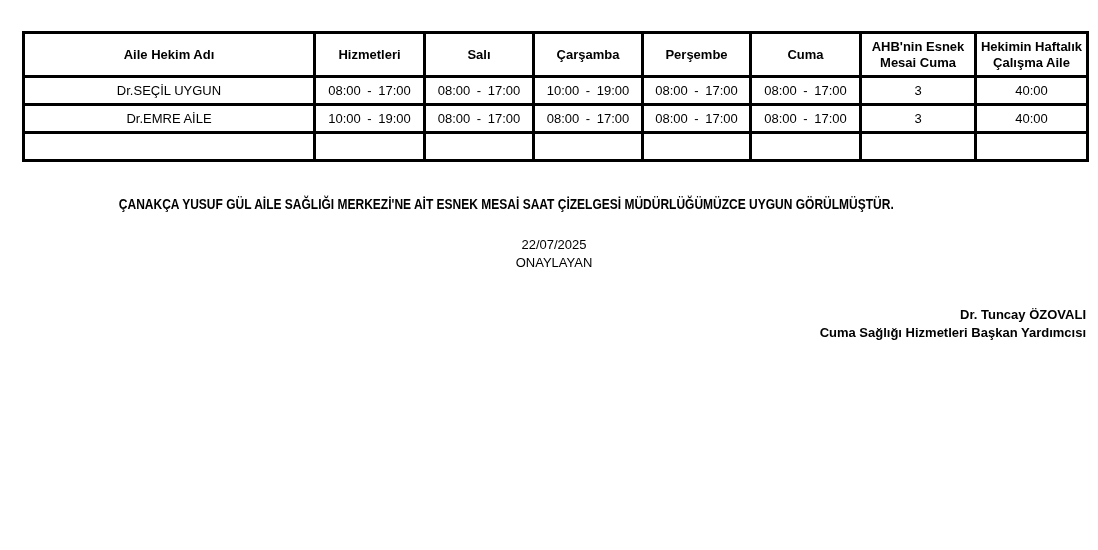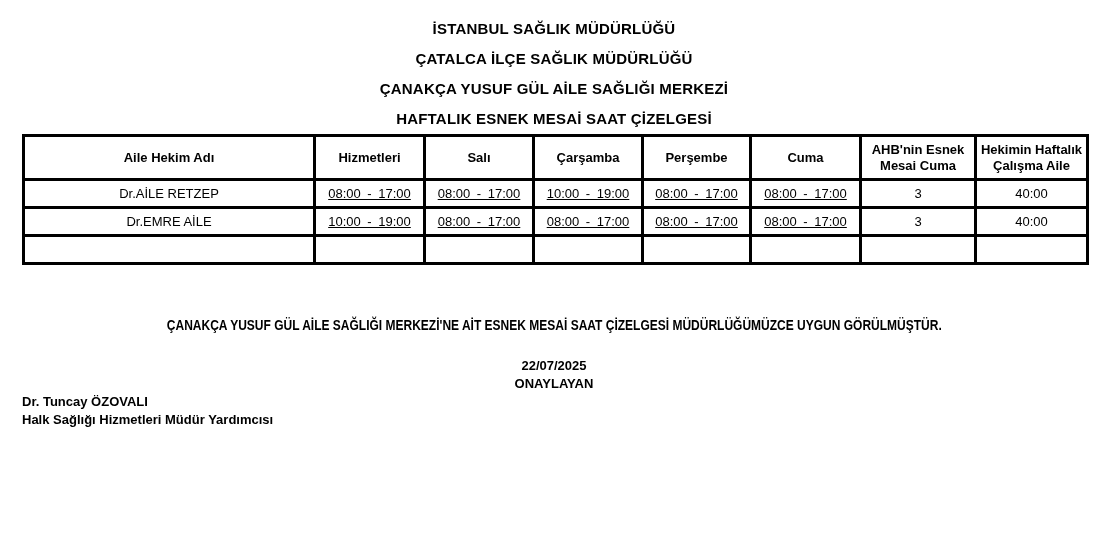--- a/index.html
+++ b/index.html
@@ -24,21 +24,21 @@
     font-size: 15px;
     font-weight: bold;
     line-height: 30px;
     letter-spacing: 0.2px;
   }
   
   table.schedule {
     width: 100%;
     border-collapse: collapse;
     table-layout: fixed;
-    margin-top: 0;
+    margin-top: 17px;
   }
   table.schedule td, table.schedule th {
     border: 3px solid #000000;
     font-size: 13px;
     vertical-align: middle;
     text-align: center;
     padding: 0 2px;
     overflow: hidden;
   }
   table.schedule th {
@@ -49,66 +49,60 @@
   table.schedule td {
     font-weight: normal;
     height: 28px;
   }
   th.name-col, td.name-col {
     text-align: left;
     padding-left: 5px;
   }
   td.time-cell {
     word-spacing: 3px;
-    text-decoration: underline;
   }
   
   .approval {
-    margin-top: 51px;
-    text-align: center;
+    margin-top: 33px;
+    text-align: left;
     white-space: nowrap;
   }
   .approval .condensed {
     display: inline-block;
     font-size: 15px;
     font-weight: bold;
     line-height: 16px;
     transform: scaleX(0.8);
     transform-origin: center;
   }
   .date-block {
     margin-top: 23px;
     text-align: center;
   }
   .date-block div {
     font-size: 13px;
-    font-weight: bold;
+    font-weight: normal;
     line-height: 18px;
   }
   
   .signature {
-    text-align: left;
+    margin-top: 34px;
+    text-align: right;
   }
   .signature div {
     font-size: 13px;
     font-weight: bold;
     line-height: 18px;
   }
 </style>
 </head>
 <body>
 
 <div class="page">
 
-  <div class="titles">
-    <div class="title-line">İSTANBUL SAĞLIK MÜDÜRLÜĞÜ</div>
-    <div class="title-line">ÇATALCA İLÇE SAĞLIK MÜDÜRLÜĞÜ</div>
-    <div class="title-line">ÇANAKÇA YUSUF GÜL AİLE SAĞLIĞI MERKEZİ</div>
-    <div class="title-line">HAFTALIK ESNEK MESAİ SAAT ÇİZELGESİ</div>
-  </div>
 
   <table class="schedule">
     <colgroup>
       <col style="width:291px">
       <col style="width:110px">
       <col style="width:109px">
       <col style="width:109px">
       <col style="width:108px">
       <col style="width:110px">
       <col style="width:115px">
@@ -121,21 +115,21 @@
         <th>Salı</th>
         <th>Çarşamba</th>
         <th>Perşembe</th>
         <th>Cuma</th>
         <th>AHB'nin Esnek Mesai Cuma</th>
         <th>Hekimin Haftalık Çalışma Aile</th>
       </tr>
     </thead>
     <tbody>
       <tr>
-        <td class="name-col">Dr.AİLE RETZEP</td>
+        <td class="name-col">Dr.SEÇİL UYGUN</td>
         <td class="time-cell">08:00 - 17:00</td>
         <td class="time-cell">08:00 - 17:00</td>
         <td class="time-cell">10:00 - 19:00</td>
         <td class="time-cell">08:00 - 17:00</td>
         <td class="time-cell">08:00 - 17:00</td>
         <td>3</td>
         <td>40:00</td>
       </tr>
       <tr>
         <td class="name-col">Dr.EMRE AİLE</td>
@@ -164,16 +158,16 @@
     <span class="condensed">ÇANAKÇA YUSUF GÜL AİLE SAĞLIĞI MERKEZİ'NE AİT ESNEK MESAİ SAAT ÇİZELGESİ MÜDÜRLÜĞÜMÜZCE UYGUN GÖRÜLMÜŞTÜR.</span>
   </div>
 
   <div class="date-block">
     <div>22/07/2025</div>
     <div>ONAYLAYAN</div>
   </div>
 
   <div class="signature">
     <div>Dr. Tuncay ÖZOVALI</div>
-    <div>Halk Sağlığı Hizmetleri Müdür Yardımcısı</div>
+    <div>Cuma Sağlığı Hizmetleri Başkan Yardımcısı</div>
   </div>
 
 </div>
 
 </body></html>

